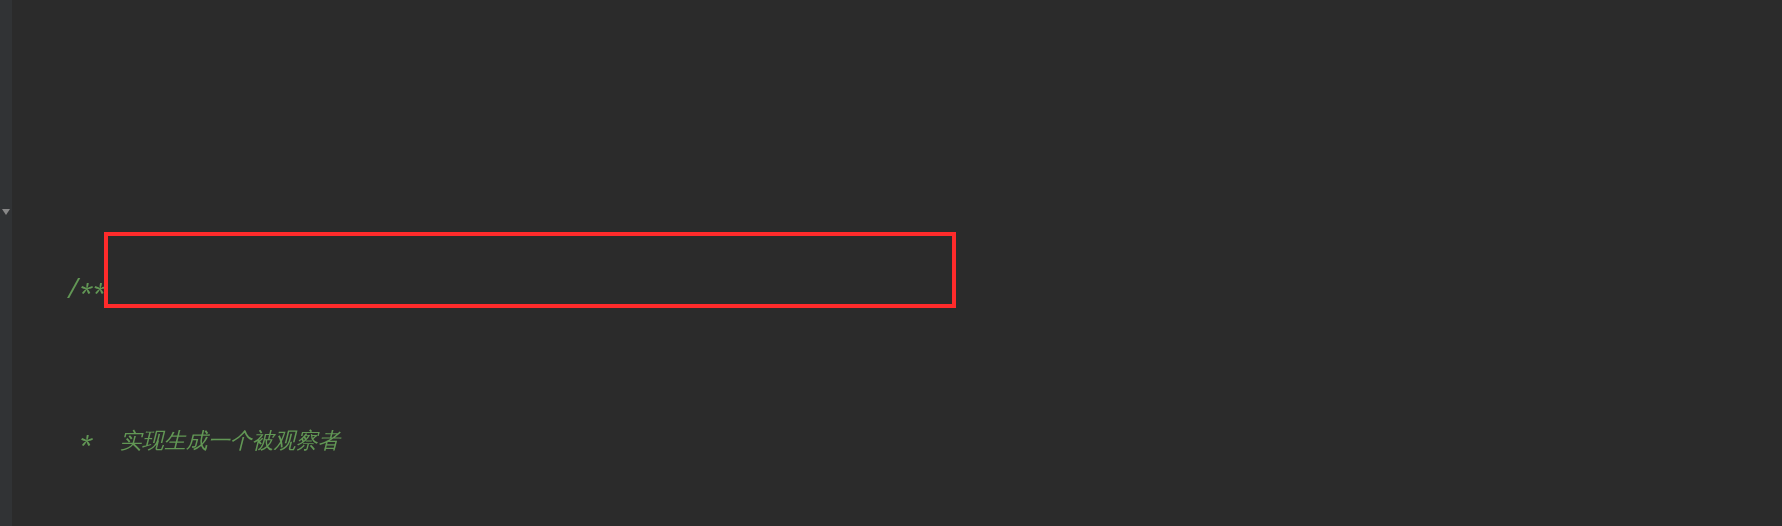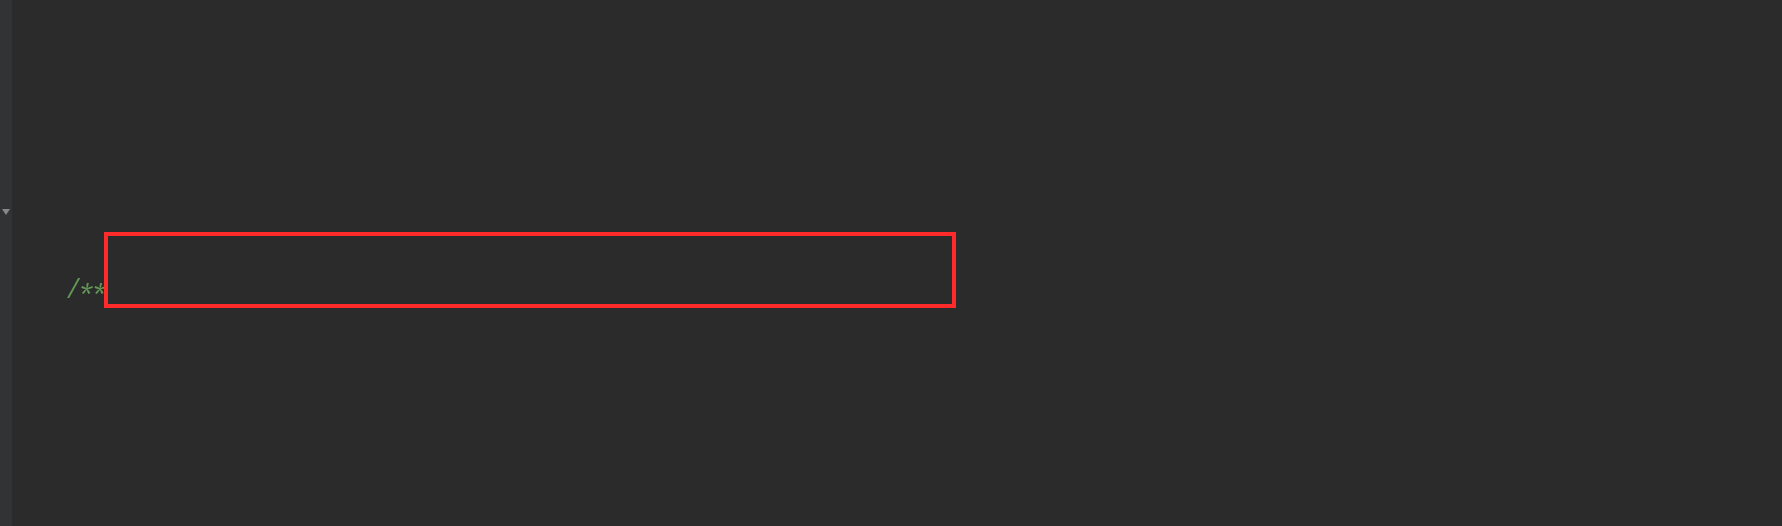--- a/index.html
+++ b/index.html
@@ -69,20 +69,23 @@
 
   
   <div class="line">
     <span class="fold-icon"><svg width="10" height="10">
           <path d="M1 2 L9 2 L5 8 Z" fill="#888"></path>
         </svg></span>
     <span class="tok-doc">/**</span>
   </div>
 
   
+  <div class="line">
+    <span class="tok-doc"> *  </span><span class="tok-doc">实现生成一个被观察者</span>
+  </div>
 
   
   
 
   
   
 
   
   
 

